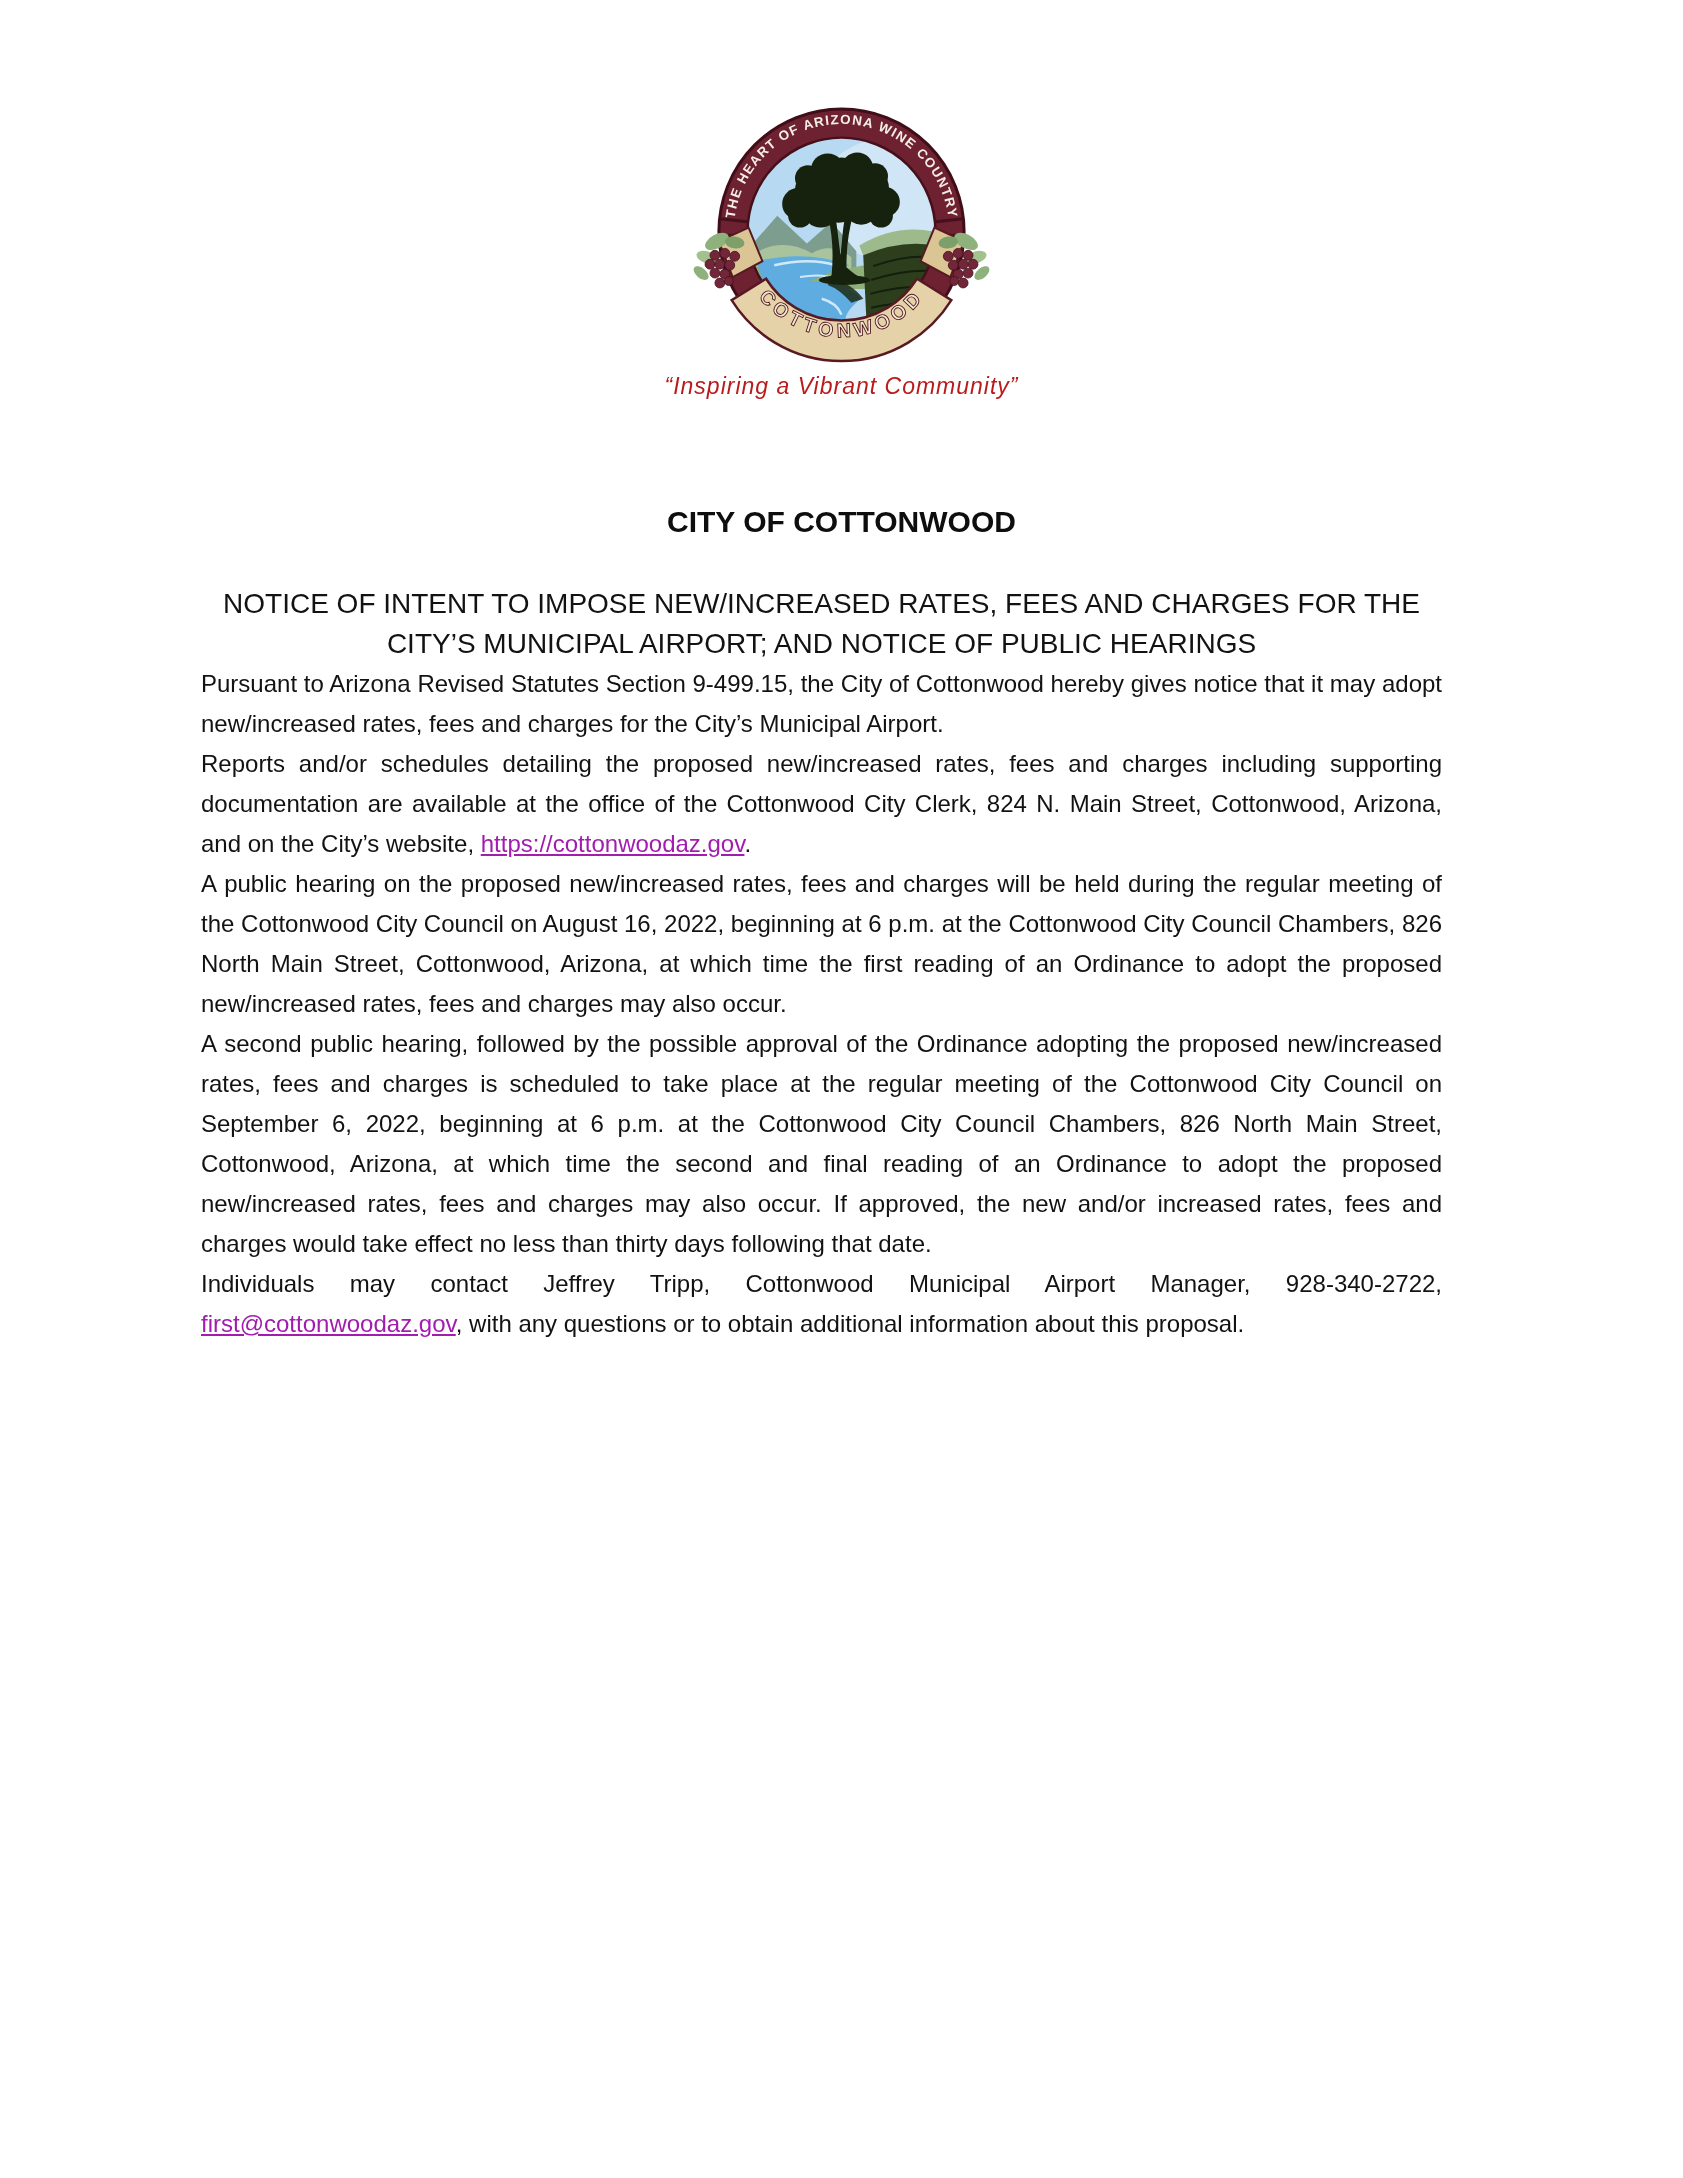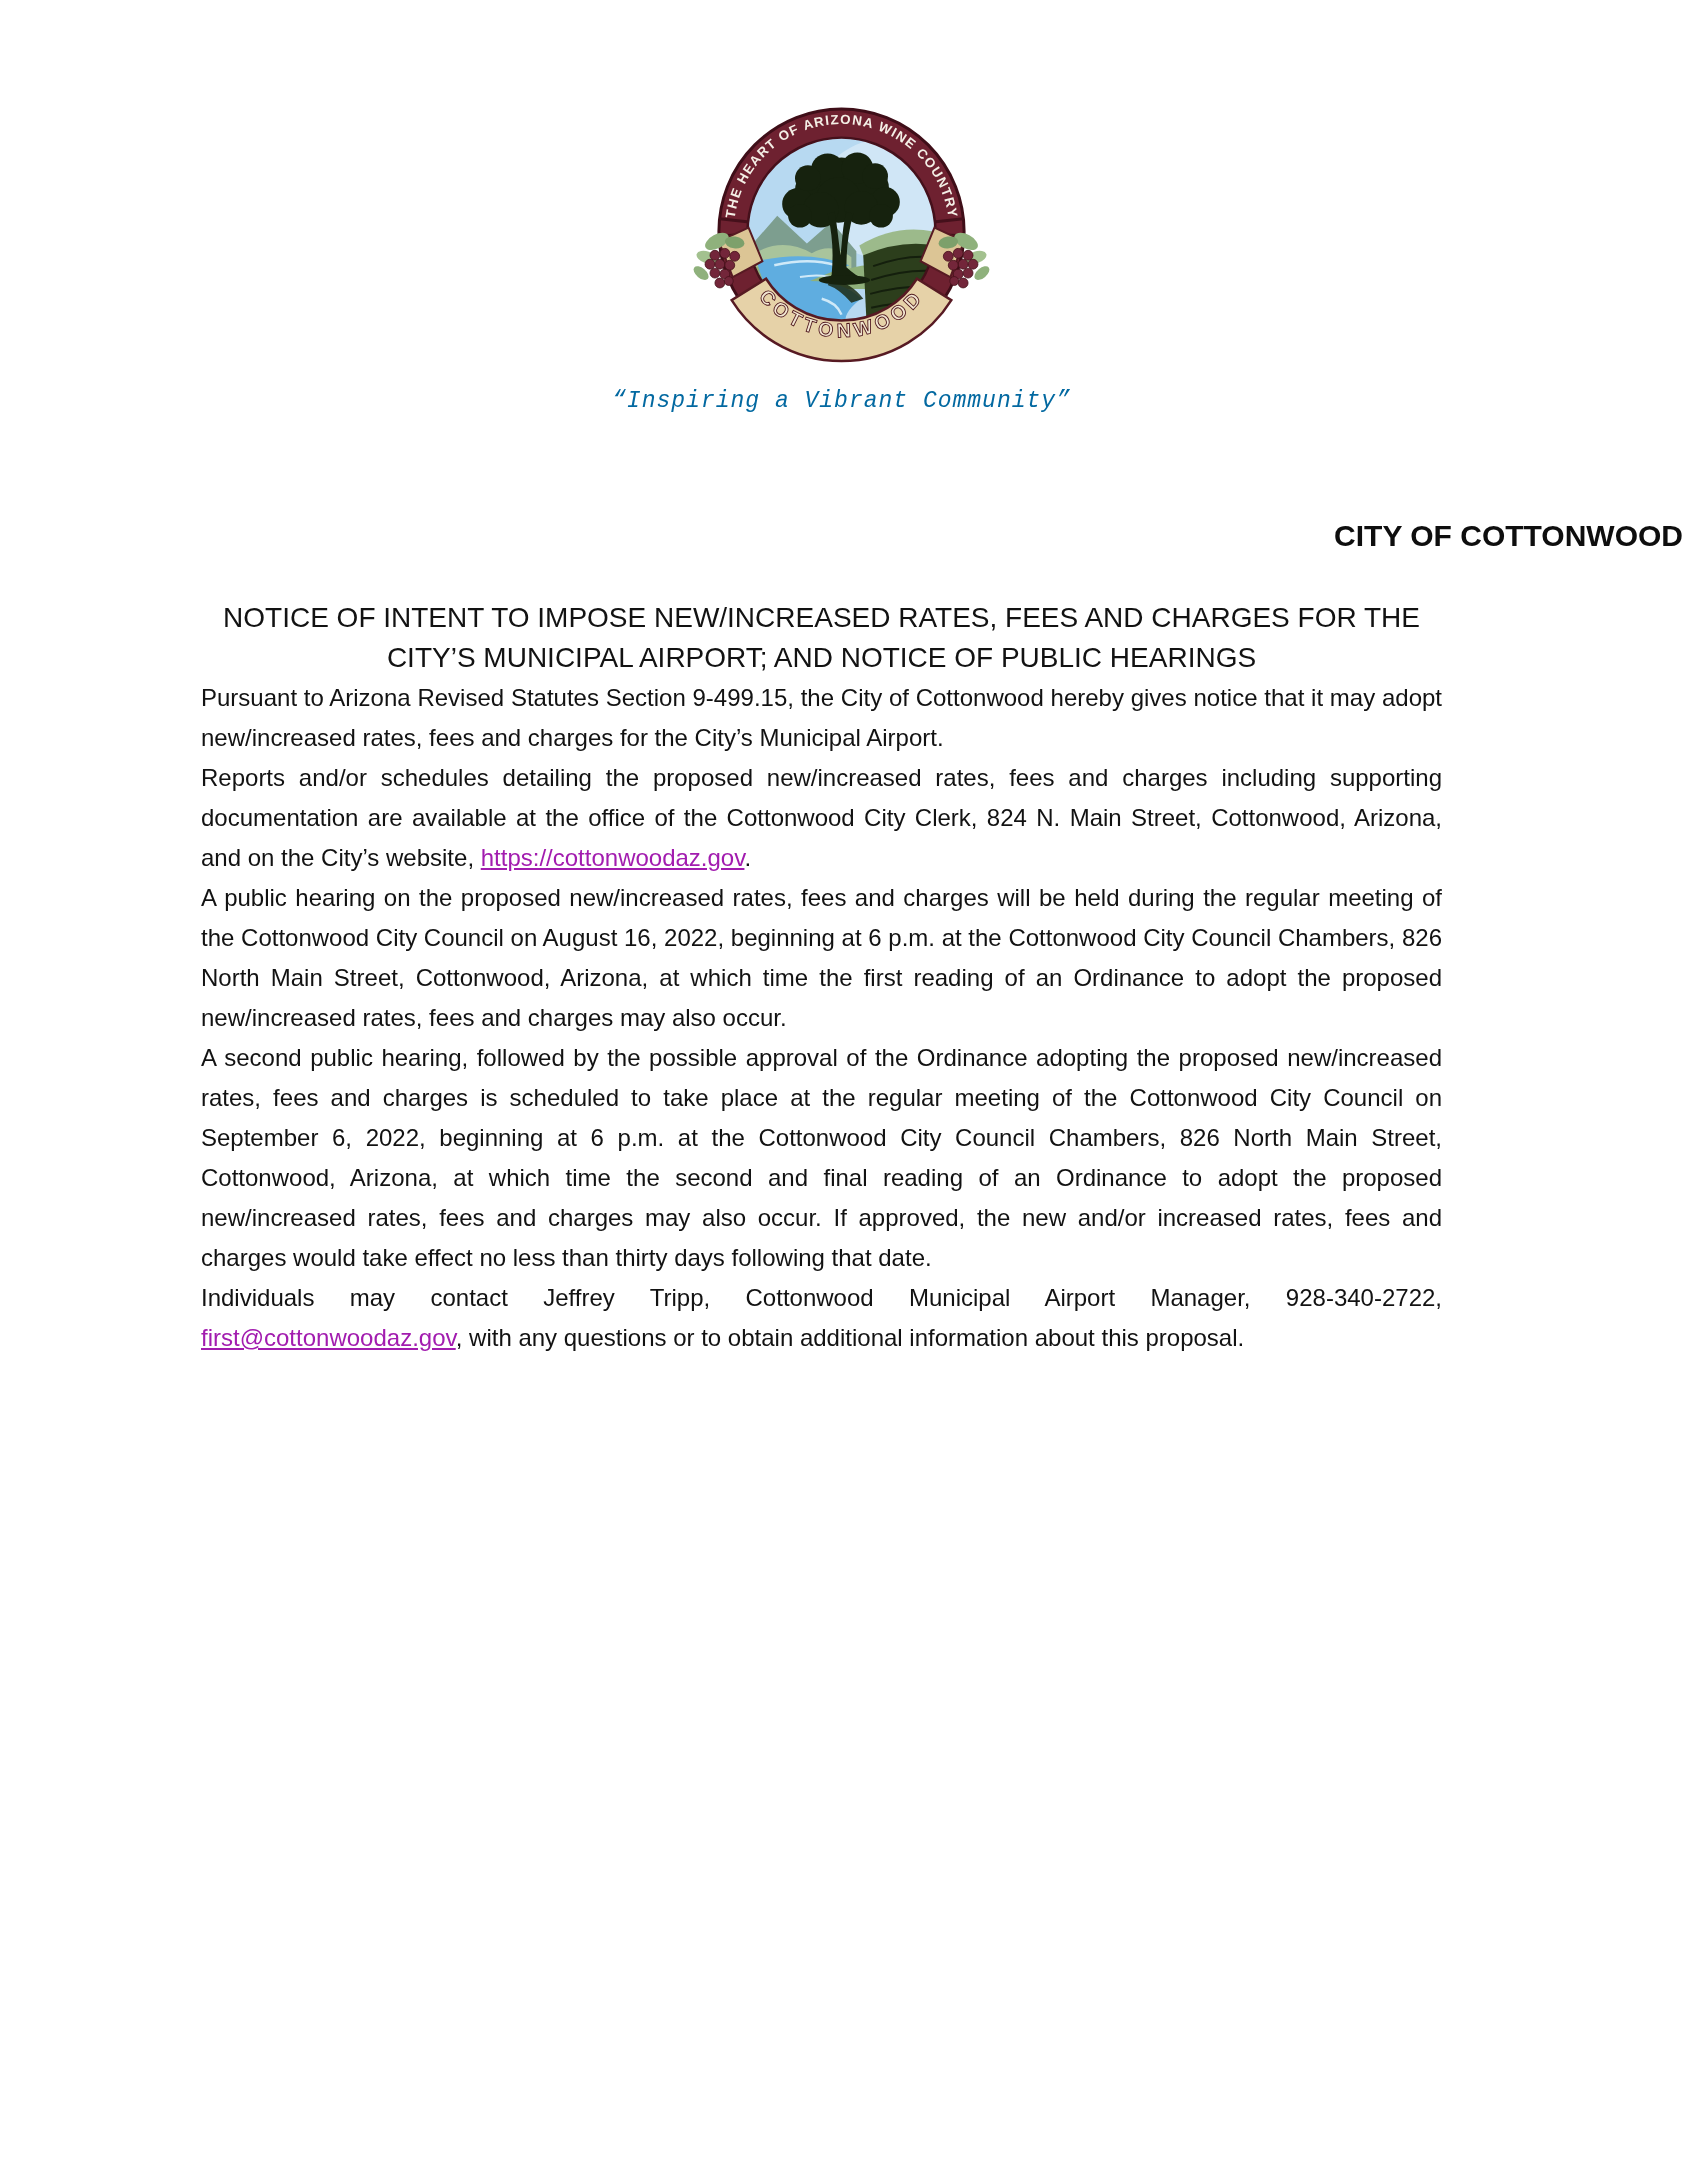--- a/index.html
+++ b/index.html
@@ -2,25 +2,25 @@
 <html><head>
 <meta charset="utf-8">
 <style>
   html,body{margin:0;padding:0;background:#ffffff;}
   body{width:1683px;height:2178px;overflow:hidden;
        font-family:"Liberation Sans",sans-serif;color:#121212;}
   .page{position:relative;width:1683px;height:2178px;background:#ffffff;}
 
   .logo-wrap{padding-top:105px;text-align:center;}
   .logo-svg{display:block;margin:0 auto;width:317px;height:265px;}
-  .tagline{margin-top:18px;text-align:center;
-           font-family:Liberation Mono, monospace;
-           font-style:italic;font-size:23px;letter-spacing:1px;color:#0369a1;}
+  .tagline{margin-top:3px;text-align:center;
+           font-family:Liberation Sans, sans-serif;
+           font-style:italic;font-size:23px;letter-spacing:1px;color:#b91c1c;}
 
-  .title{margin-top:102px;text-align:right;font-weight:bold;
+  .title{margin-top:102px;text-align:center;font-weight:bold;
          font-size:30px;line-height:40px;color:#0e0e0e;}
 
   .content{margin-left:201px;width:1241px;}
   .heading{margin-top:42px;font-size:28px;line-height:40px;text-align:center;}
   p.para{margin:0;font-size:24px;line-height:40px;text-align:justify;}
   .p1{margin-top:25px;}
   .p2{margin-top:50px;}
   .p3{margin-top:30px;}
   .p4{margin-top:45px;}
   .p5{margin-top:43px;}

